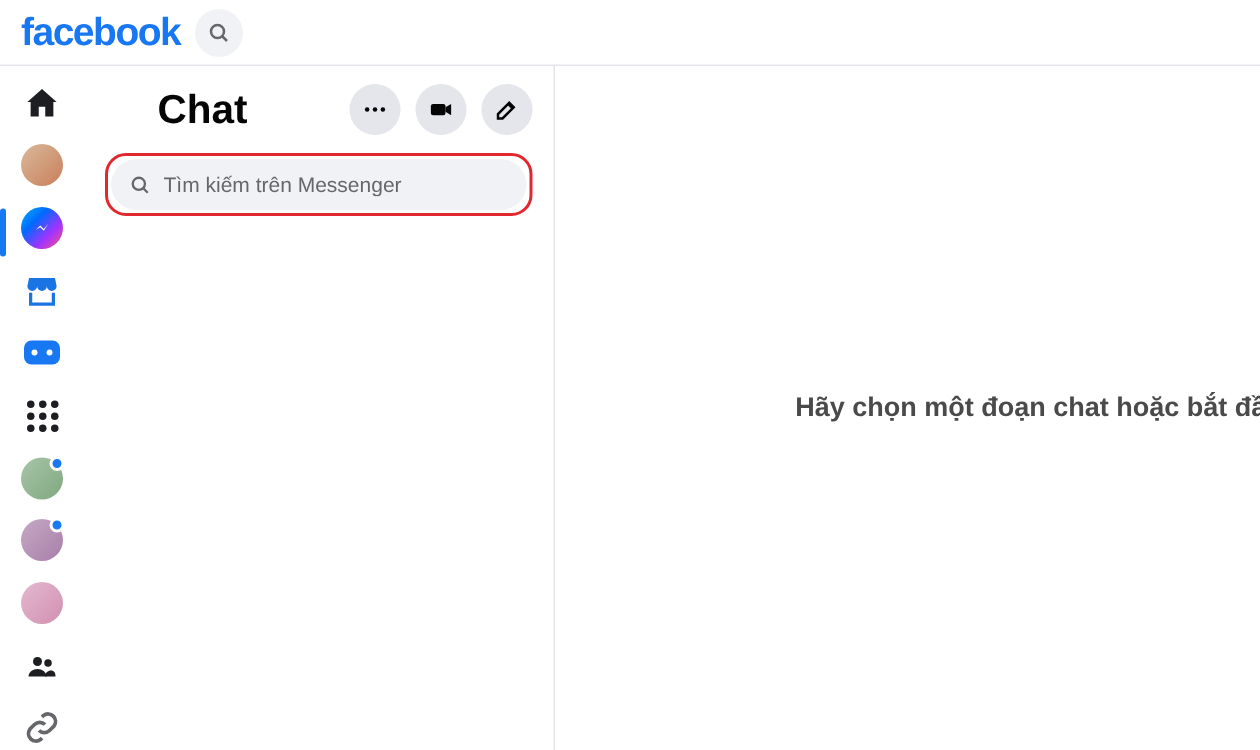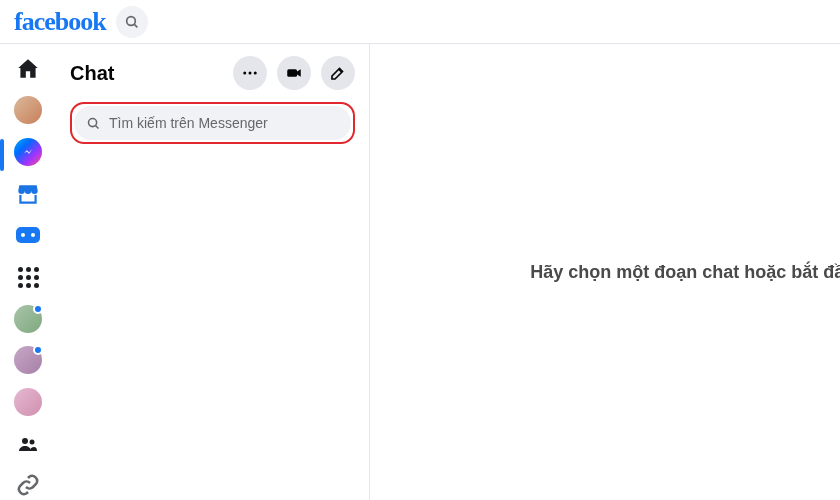--- a/index.html
+++ b/index.html
@@ -16,21 +16,21 @@
     .topbar {
       height: 44px;
       border-bottom: 1px solid #e4e6eb;
       display: flex;
       align-items: center;
       padding: 0 14px;
       gap: 10px;
       background: #fff;
     }
     .logo {
-      font-family: Liberation Serif, serif;
+      font-family: Liberation Sans, sans-serif;
       font-weight: 800;
       font-size: 26px;
       color: #1877f2;
       letter-spacing: -1px;
     }
     .top-search {
       width: 32px;
       height: 32px;
       border-radius: 50%;
       background: #f0f2f5;
@@ -151,23 +151,24 @@
       border-right: 1px solid #e4e6eb;
       padding: 12px 14px;
     }
     .chat-header {
       display: flex;
       align-items: center;
       justify-content: space-between;
       margin-bottom: 12px;
     }
     .chat-title {
-      font-size: 20px;
+      font-size: 27px;
       font-weight: 800;
       color: #050505;
+      margin-left: 35px;
     }
     .chat-actions {
       display: flex;
       gap: 10px;
     }
     .circle-btn {
       width: 34px;
       height: 34px;
       border-radius: 50%;
       background: #e4e6eb;

